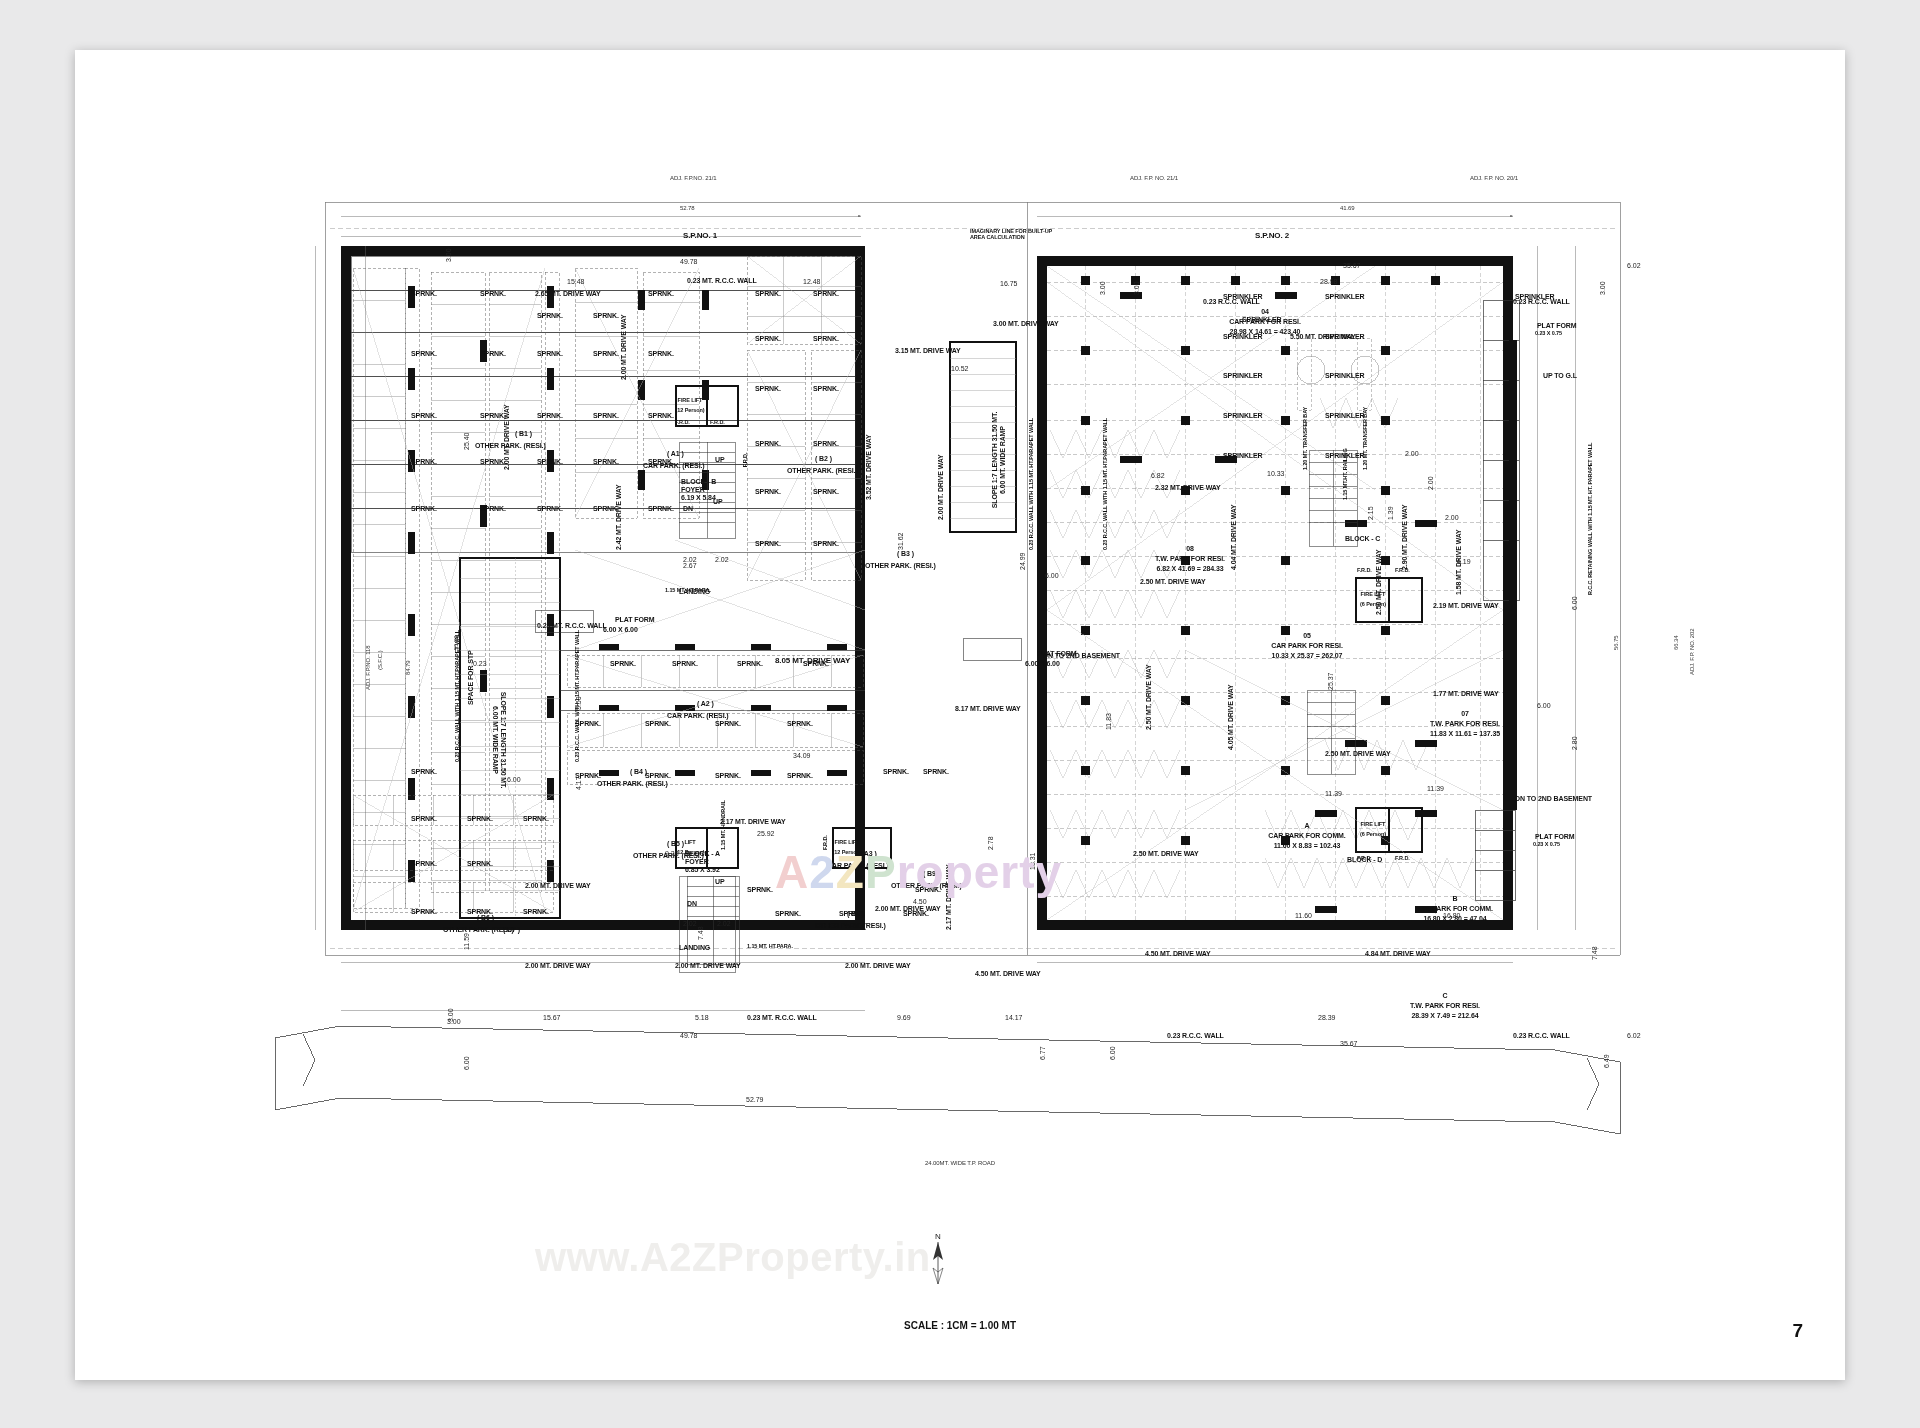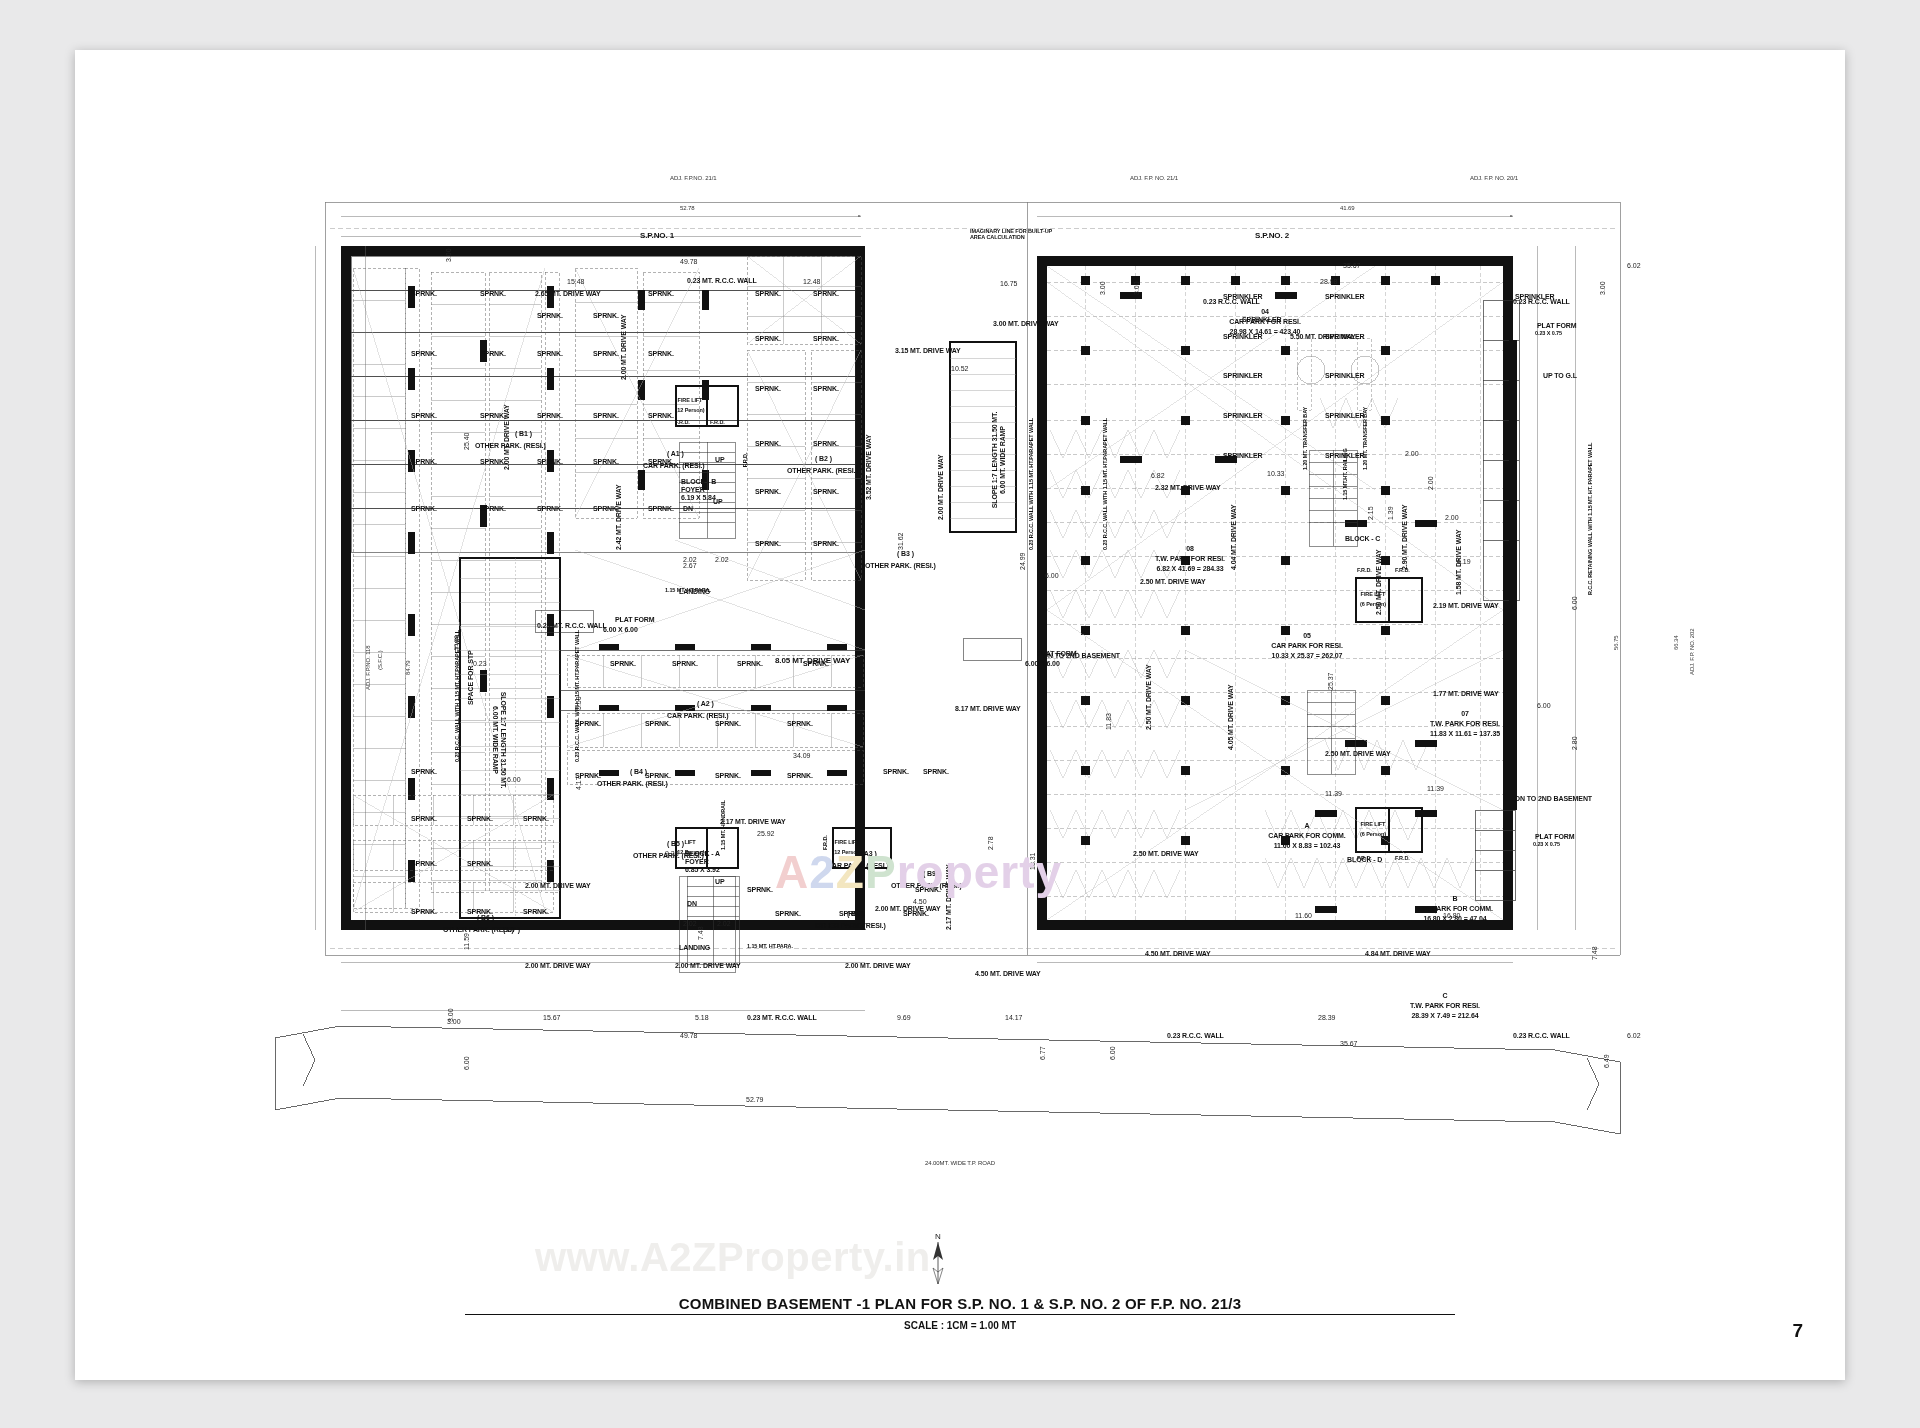--- a/index.html
+++ b/index.html
@@ -575,21 +575,21 @@
         </g>
 
       </g>
     </svg>
 
     <div class="lbl thin sm" style="left:595px;top:125px;">ADJ.  F.P.NO. 21/1</div>
     <div class="lbl thin sm" style="left:1055px;top:125px;">ADJ. F.P. NO. 21/1</div>
     <div class="lbl thin sm" style="left:1395px;top:125px;">ADJ. F.P. NO. 20/1</div>
     <div class="lbl thin sm" style="left:605px;top:155px;">52.78</div>
     <div class="lbl thin sm" style="left:1265px;top:155px;">41.69</div>
-    <div class="lbl md" style="left:565px;top:182px;">S.P.NO. 1</div>
+    <div class="lbl md" style="left:608px;top:182px;">S.P.NO. 1</div>
     <div class="lbl md" style="left:1180px;top:182px;">S.P.NO. 2</div>
     <div class="lbl tiny" style="left:895px;top:178px;width:110px;white-space:pre-line;line-height:1.15;">IMAGINARY LINE FOR BUILT-UP
 AREA CALCULATION</div>
 
     <div class="lbl thin sm rot90" style="left:290px;top:640px;">ADJ. F.P.NO. 118</div>
     <div class="lbl thin sm rot90" style="left:302px;top:620px;">(S.F.C.)</div>
     <div class="lbl thin sm rot90" style="left:330px;top:625px;">84.79</div>
     <div class="lbl thin sm rot90" style="left:378px;top:600px;">55.89</div>
     <div class="lbl thin sm rot90" style="left:1614px;top:625px;">ADJ. F.P. NO. 202</div>
     <div class="lbl thin sm rot90" style="left:1598px;top:600px;">66.34</div>
@@ -905,21 +905,20 @@
 
     <div class="north">
       <svg width="34" height="56" viewBox="0 0 34 56">
         <text x="17" y="9" font-size="8" font-family="Liberation Sans" text-anchor="middle" fill="#222">N</text>
         <line x1="17" y1="12" x2="17" y2="54" stroke="#333" stroke-width="0.8"></line>
         <path d="M17,12 L12,30 L17,26 L22,30 Z" fill="#333"></path>
         <path d="M17,54 L12,38 L17,42 L22,38 Z" fill="none" stroke="#333" stroke-width="0.6"></path>
       </svg>
     </div>
 
-    <div class="ttl" id="title-main">COMBINED BASEMENT -1 PLAN FOR S.P. NO. 1 &amp; S.P. NO. 2 OF F.P. NO. 21/3</div>
     <div class="ttl" id="title-scale">SCALE : 1CM = 1.00 MT</div>
 
     <div class="wm" id="wm-url">www.A2ZProperty.in</div>
     <div class="wm" id="wm-mid"><span class="a">A</span><span class="b">2</span><span class="c">Z</span><span class="d">P</span><span class="e">roperty</span></div>
 
     <div class="pageno">7</div>
 
   </div>
 </div>
 

